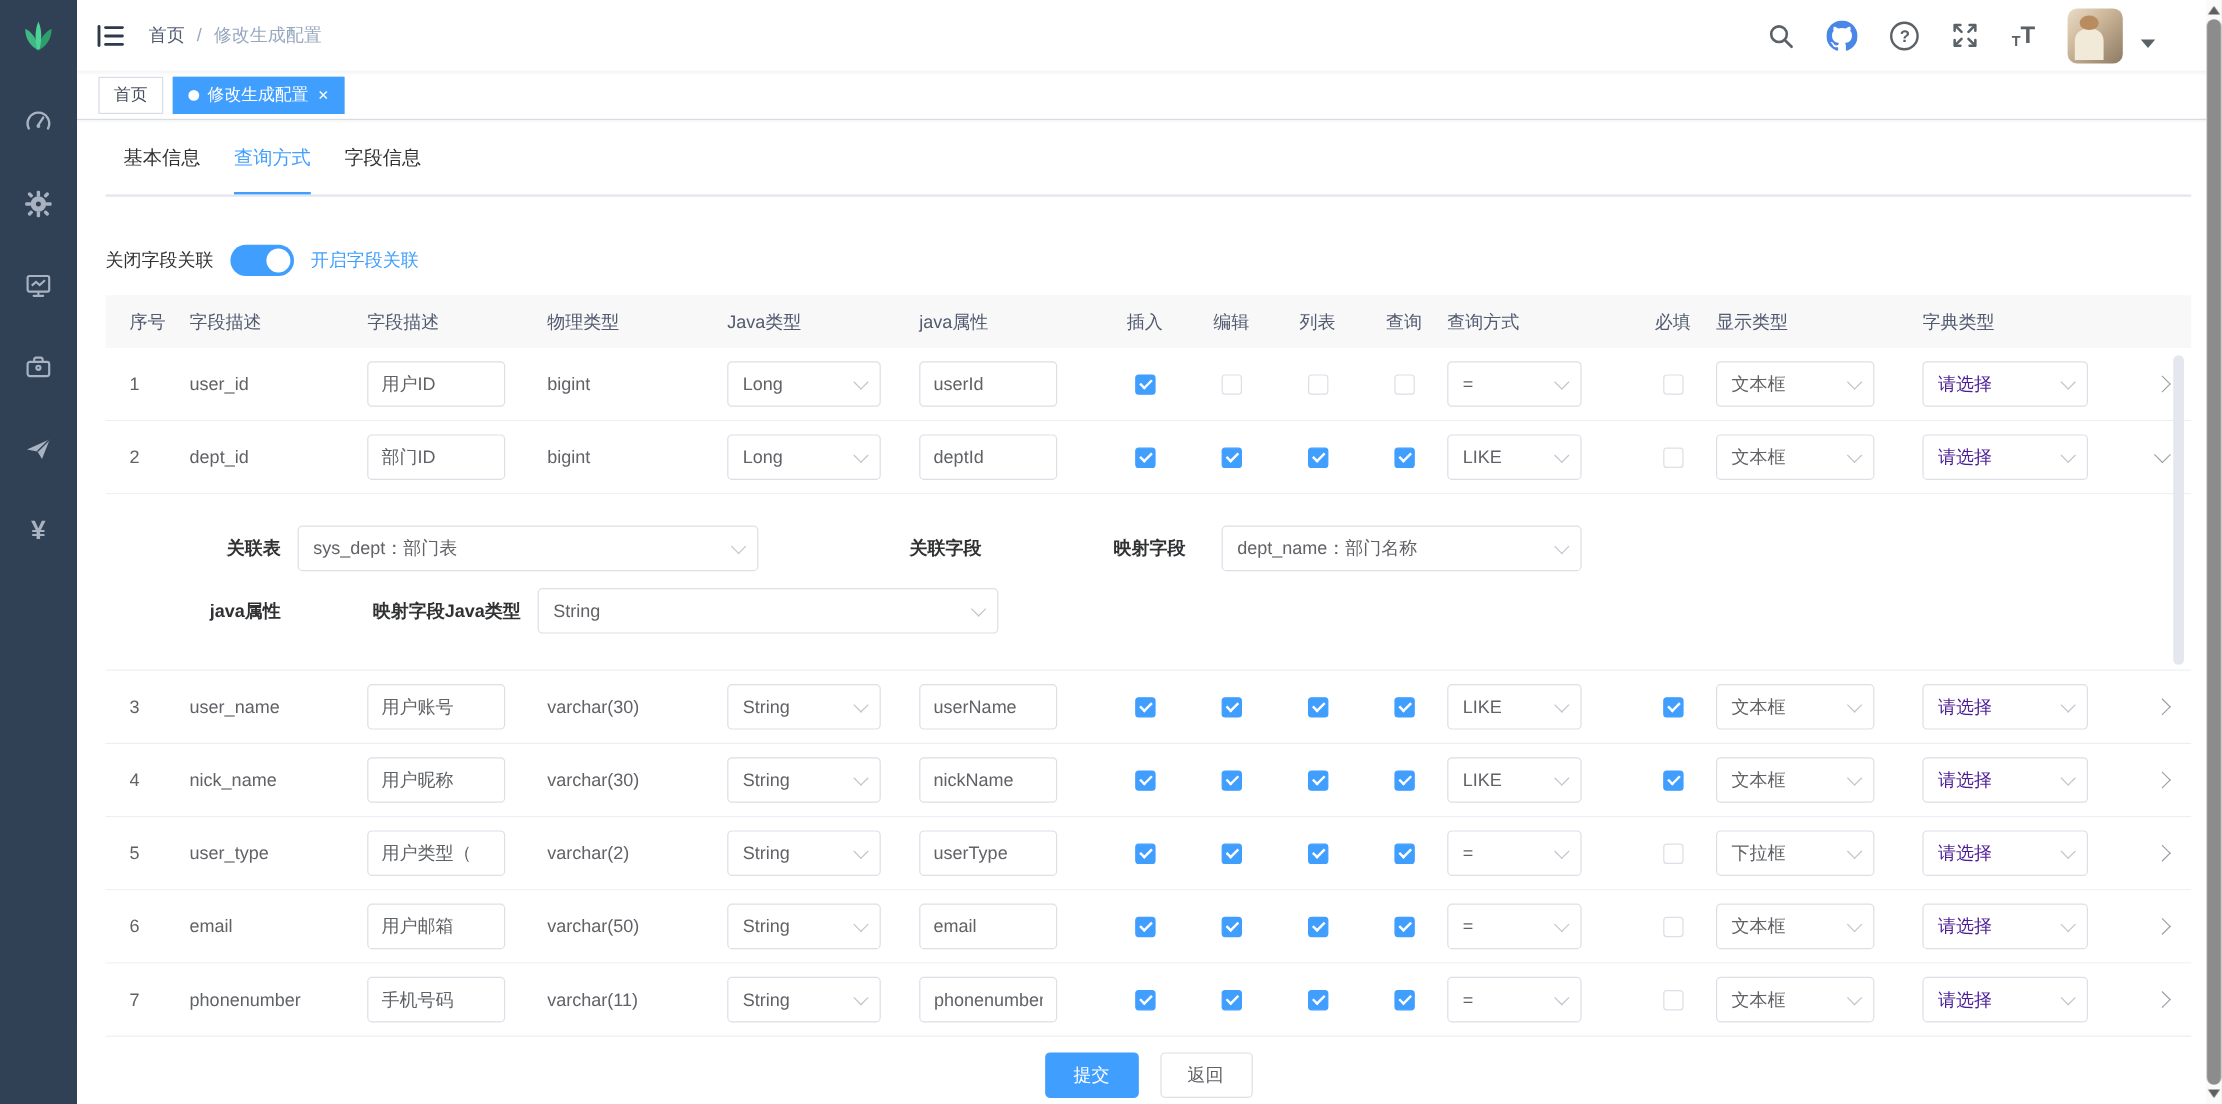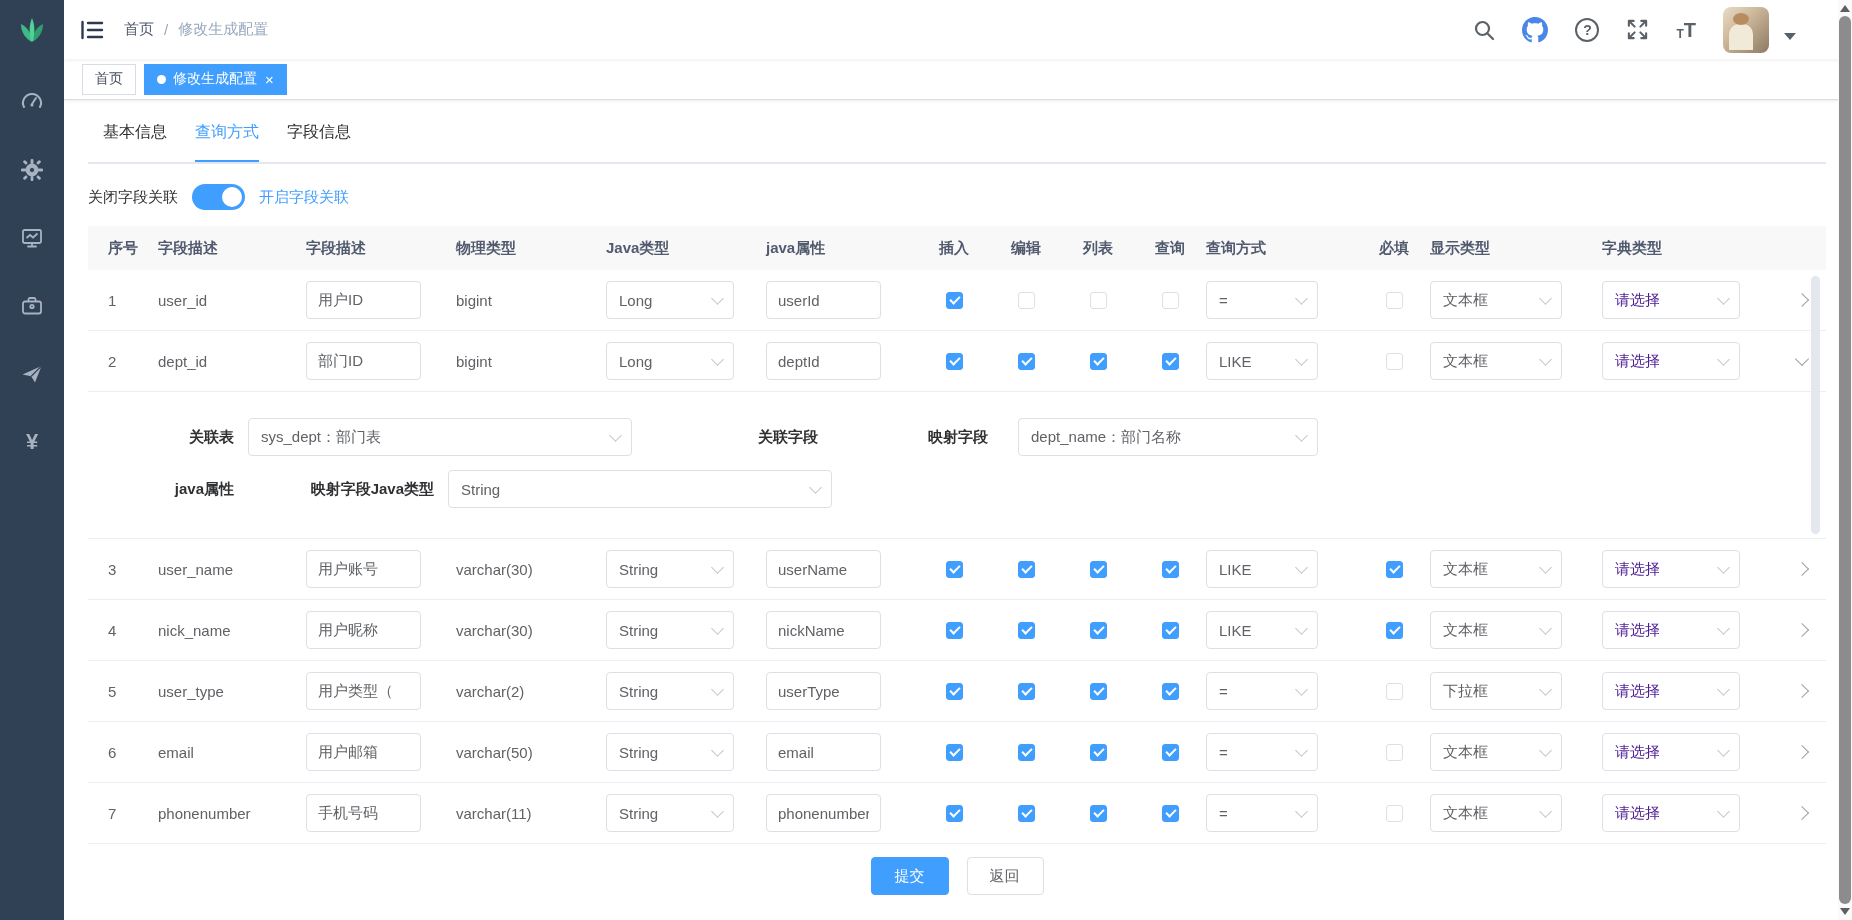--- a/index.html
+++ b/index.html
@@ -49,28 +49,28 @@
 
   
   .content { padding:22px 26px 0 24px; }
 
   .tabs-header { display:flex; gap:28px; padding-left:15px; position:relative; }
   .tab-item { font-size:16px; color:#303133; padding-bottom:19px; cursor:pointer; position:relative; }
   .tab-item.active { color:#409EFF; }
   .tab-item.active::after { content:""; position:absolute; left:0; right:0; bottom:0; height:2px; background:#409EFF; }
   .tabs-line { height:2px; background:#e4e7ed; }
 
-  .toggle-row { margin-top:20px; display:flex; align-items:center; font-size:15px; color:#303133; }
+  .toggle-row { margin-top:40px; display:flex; align-items:center; font-size:15px; color:#303133; }
   .switch { width:53px; height:26px; border-radius:13px; background:#409EFF; position:relative; margin:0 14px; cursor:pointer; }
   .switch-knob { position:absolute; right:3px; top:3px; width:20px; height:20px; border-radius:50%; background:#fff; }
   .toggle-on { color:#409EFF; }
 
   
   .gtable { margin-top:16px; font-size:15px; color:#606266; position:relative; }
-  .g-header { display:flex; align-items:center; height:44px; background:#f8f8f9; color:#515a6e; font-weight:bold; }
+  .g-header { display:flex; align-items:center; height:44px; background:#f8f8f9; color:#515a6e; font-weight:normal; }
   .g-row { display:flex; align-items:center; height:61px; border-bottom:1px solid #ebeef5; background:#fff; }
   .cell { flex:none; display:flex; align-items:center; }
   .c-seq  { width:70px;  padding-left:20px; }
   .c-name { width:148px; }
   .c-desc { width:150px; }
   .c-phys { width:150px; }
   .c-jtype{ width:160px; }
   .c-jattr{ width:152px; }
   .c-chk  { width:72px;  justify-content:center; }
   .g-header .c-chk { text-align:center; }

